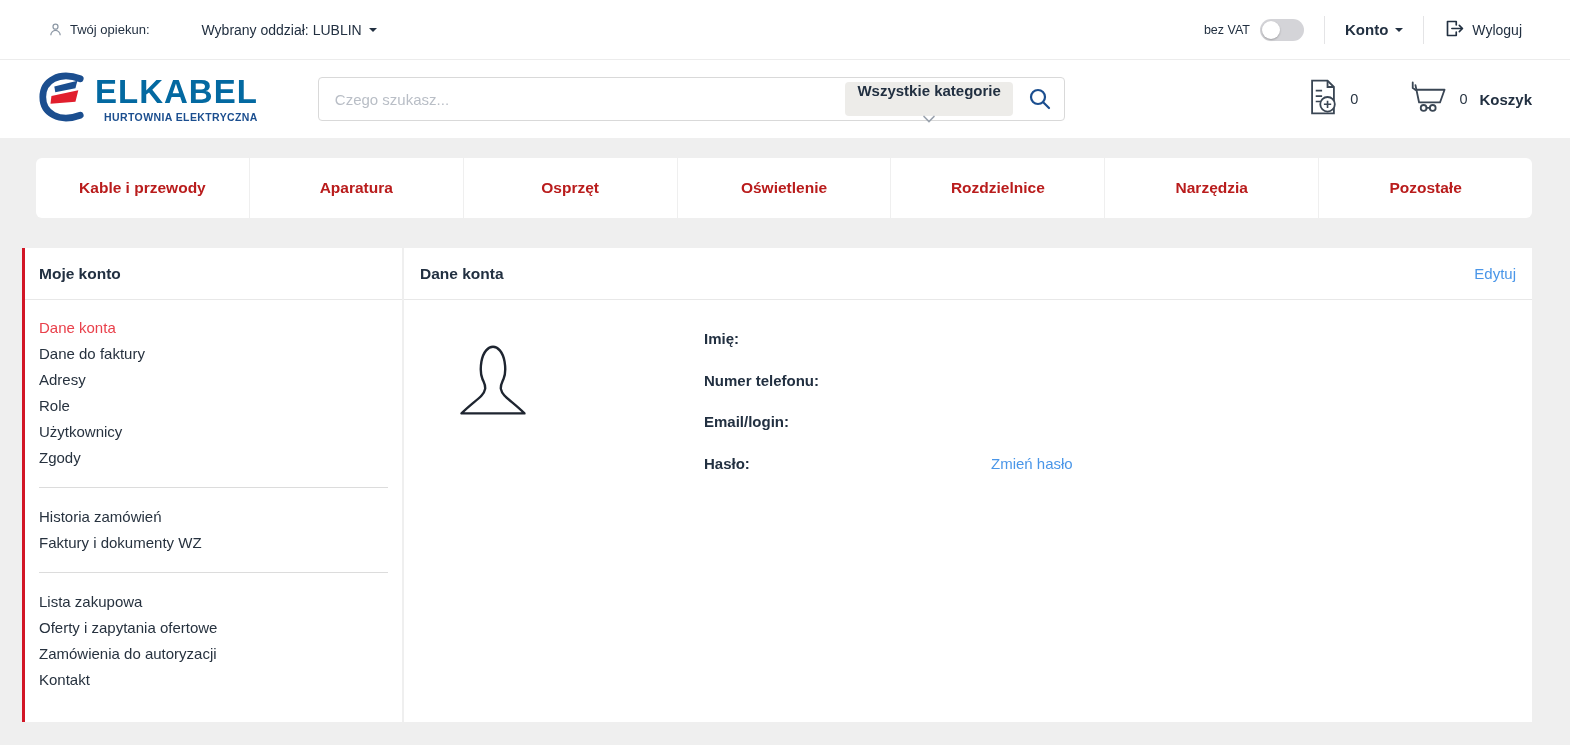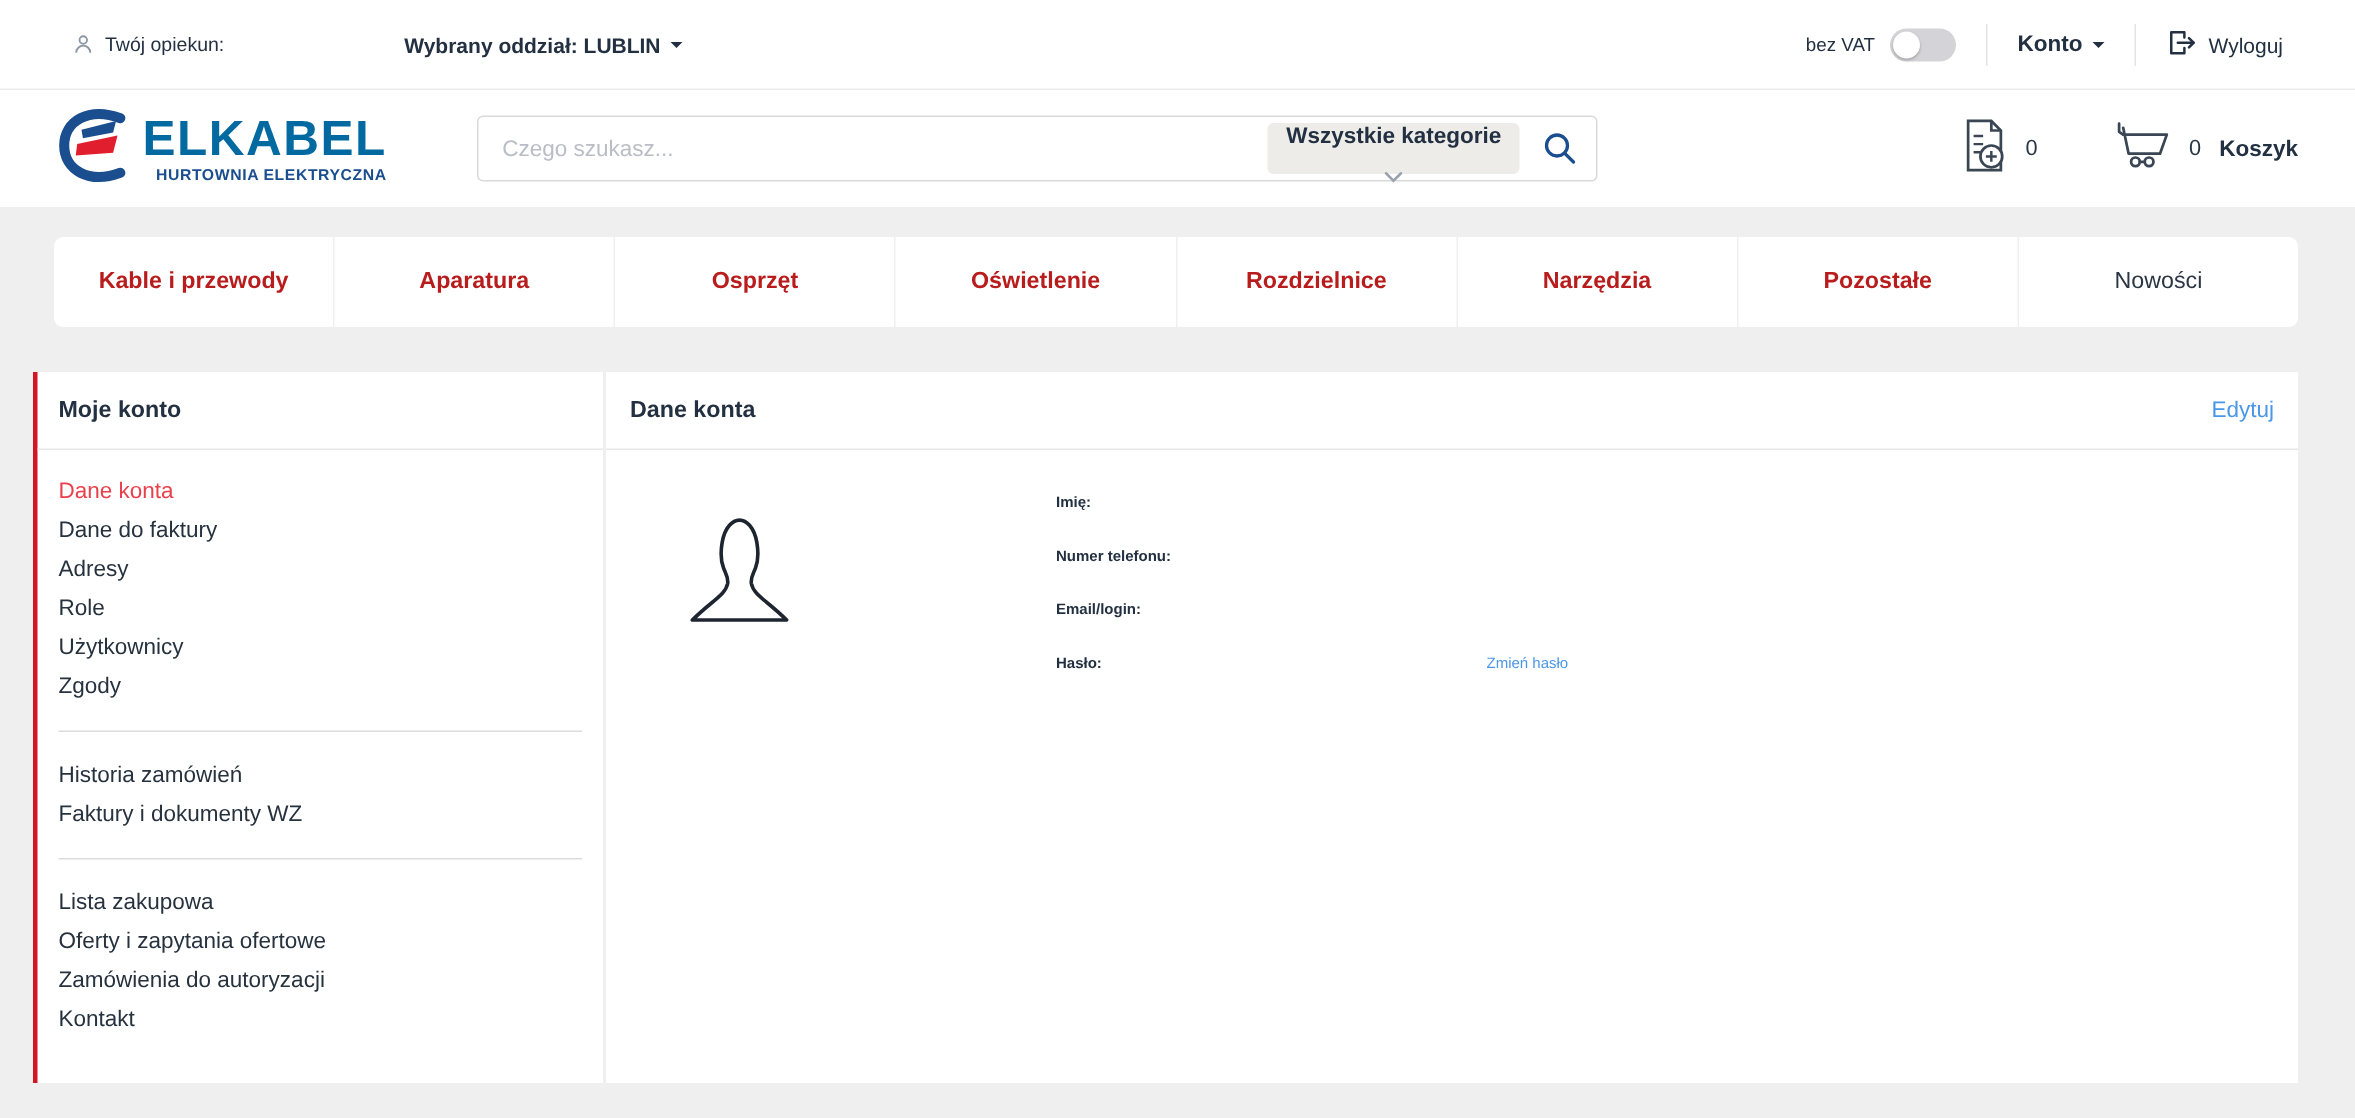--- a/index.html
+++ b/index.html
@@ -11,21 +11,21 @@
     color:#223041;
     overflow:hidden;
   }
   
   .topbar {
     height:60px; background:#ffffff; border-bottom:1px solid #ececec;
     display:flex; align-items:center; padding:0 48px;
   }
   .caretaker { display:flex; gap:7px; font-size:13px; }
   .caretaker svg { display:block; }
-  .branch { margin-left:120px; font-size:14px; font-weight:700; display:flex; align-items:center; cursor:pointer; }
+  .branch { margin-left:52px; font-size:14px; font-weight:400; display:flex; align-items:center; cursor:pointer; }
   .caret-down {
     width:0; height:0; border:4px solid transparent; border-top-color:#223041;
     display:inline-block; margin-left:7px; transform:translateY(2px);
   }
   .topbar-right { margin-left:auto; display:flex; align-items:center; }
   .vat-label { font-size:12.5px; margin-right:10px; }
   .toggle {
     width:44px; height:22px; border-radius:11px; background:#d4d4d8;
     position:relative; cursor:pointer;
   }
@@ -90,21 +90,21 @@
   .mainpanel { flex:1; background:#ffffff; display:flex; flex-direction:column; }
   .main-header {
     height:52px; flex:none; display:flex; align-items:center; justify-content:space-between;
     padding:0 16px; border-bottom:1px solid #e8e8e8;
     font-size:15.5px; font-weight:700;
   }
   .edit-link { color:#4a96e8; font-weight:400; font-size:15px; cursor:pointer; }
   .main-body { position:relative; flex:1; padding:30px 16px; }
   .avatar { position:absolute; left:52px; top:42px; }
   .fields { margin-left:284px; }
-  .field-row { display:flex; align-items:center; margin-bottom:24.5px; font-size:10px; }
+  .field-row { display:flex; align-items:center; margin-bottom:24.5px; font-size:15px; }
   .field-label { width:287px; font-weight:700; flex:none; }
   .field-value { color:#2a3644; }
   .field-value.link { color:#4a96e8; cursor:pointer; }
 </style>
 </head>
 <body>
 
 <div class="topbar">
   <div class="caretaker">
     <span>
@@ -206,21 +206,20 @@
 </div>
 
 <div class="catnav">
   <div class="catnav-item">Kable i przewody</div>
   <div class="catnav-item">Aparatura</div>
   <div class="catnav-item">Osprzęt</div>
   <div class="catnav-item">Oświetlenie</div>
   <div class="catnav-item">Rozdzielnice</div>
   <div class="catnav-item">Narzędzia</div>
   <div class="catnav-item">Pozostałe</div>
-  <div class="catnav-item regular">Nowości</div>
 </div>
 
 <div class="content">
 
   <div class="sidebar">
     <div class="sidebar-header">Moje konto</div>
     <div class="sidebar-list">
       <div class="side-item active">Dane konta</div>
       <div class="side-item">Dane do faktury</div>
       <div class="side-item">Adresy</div>

